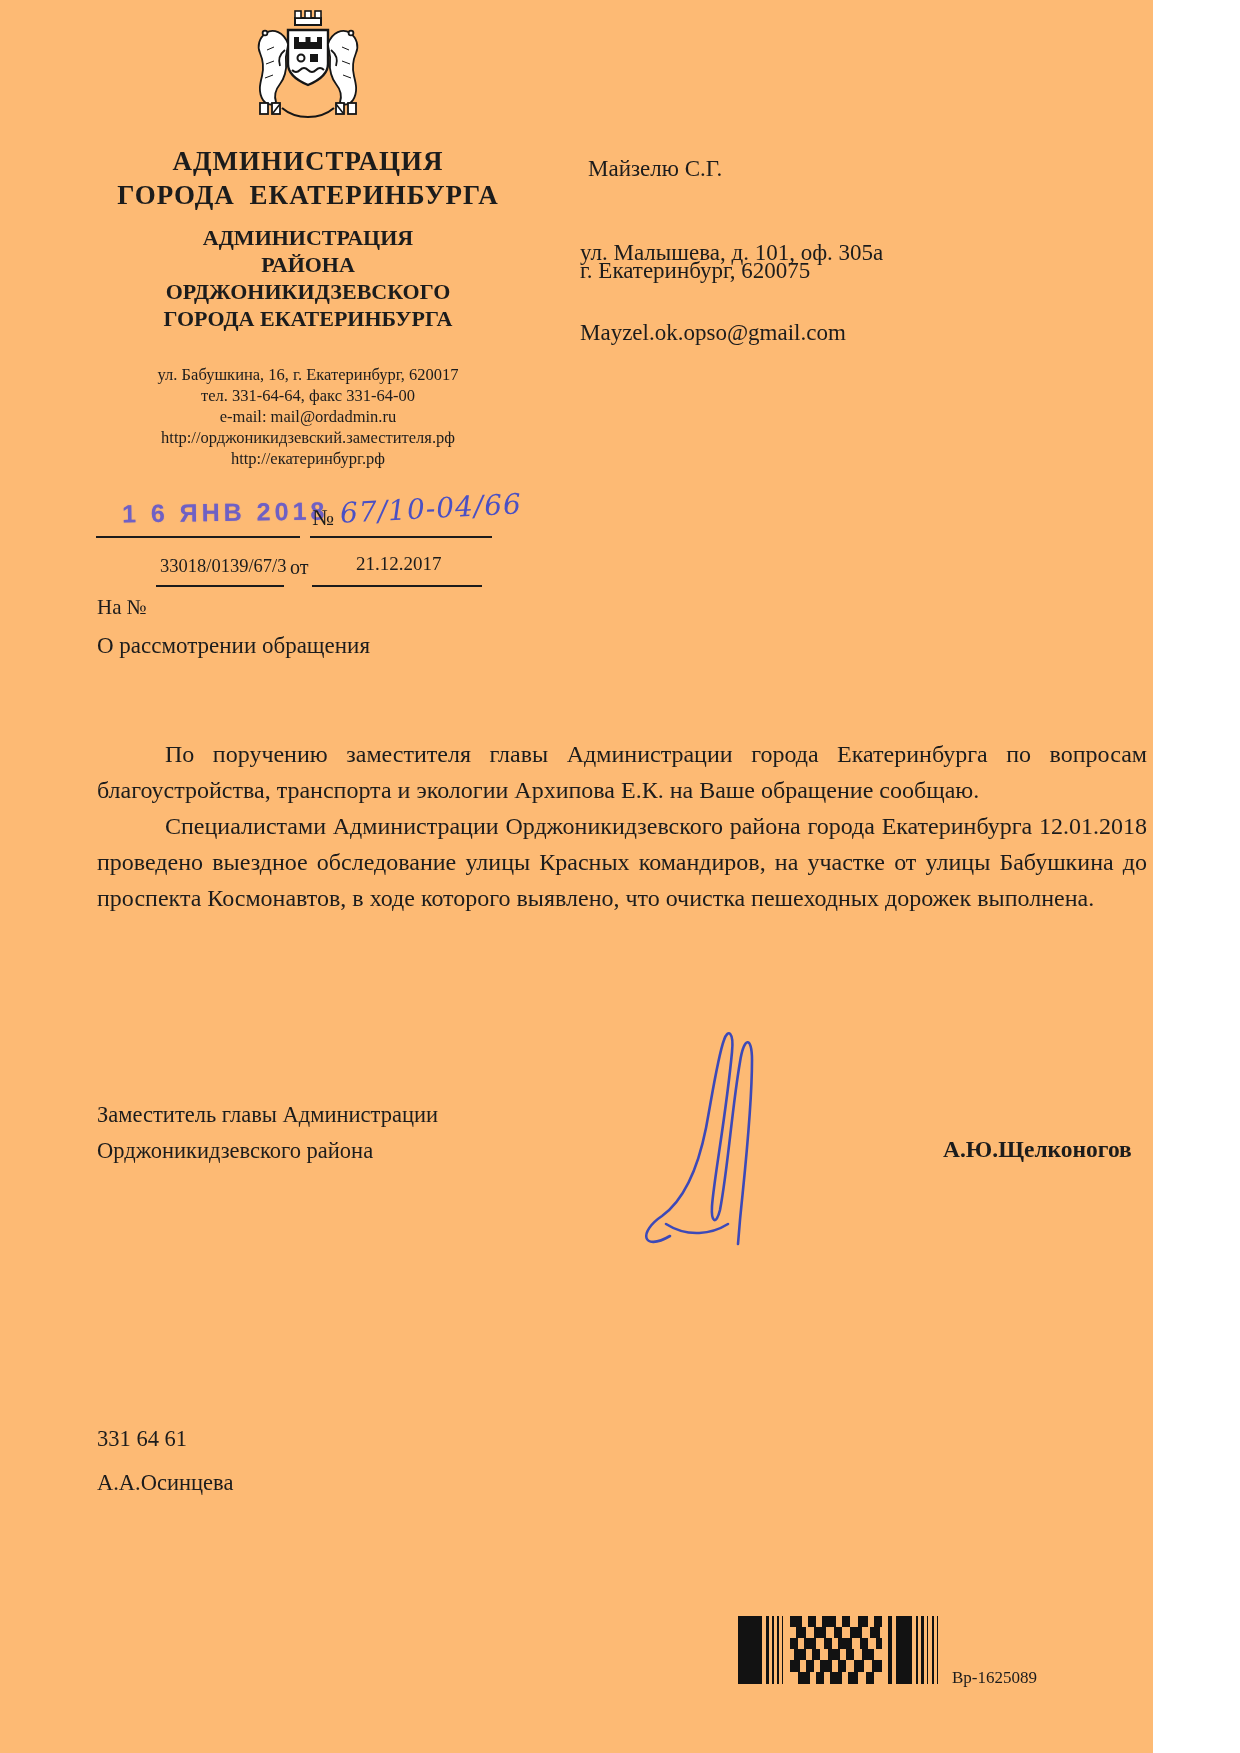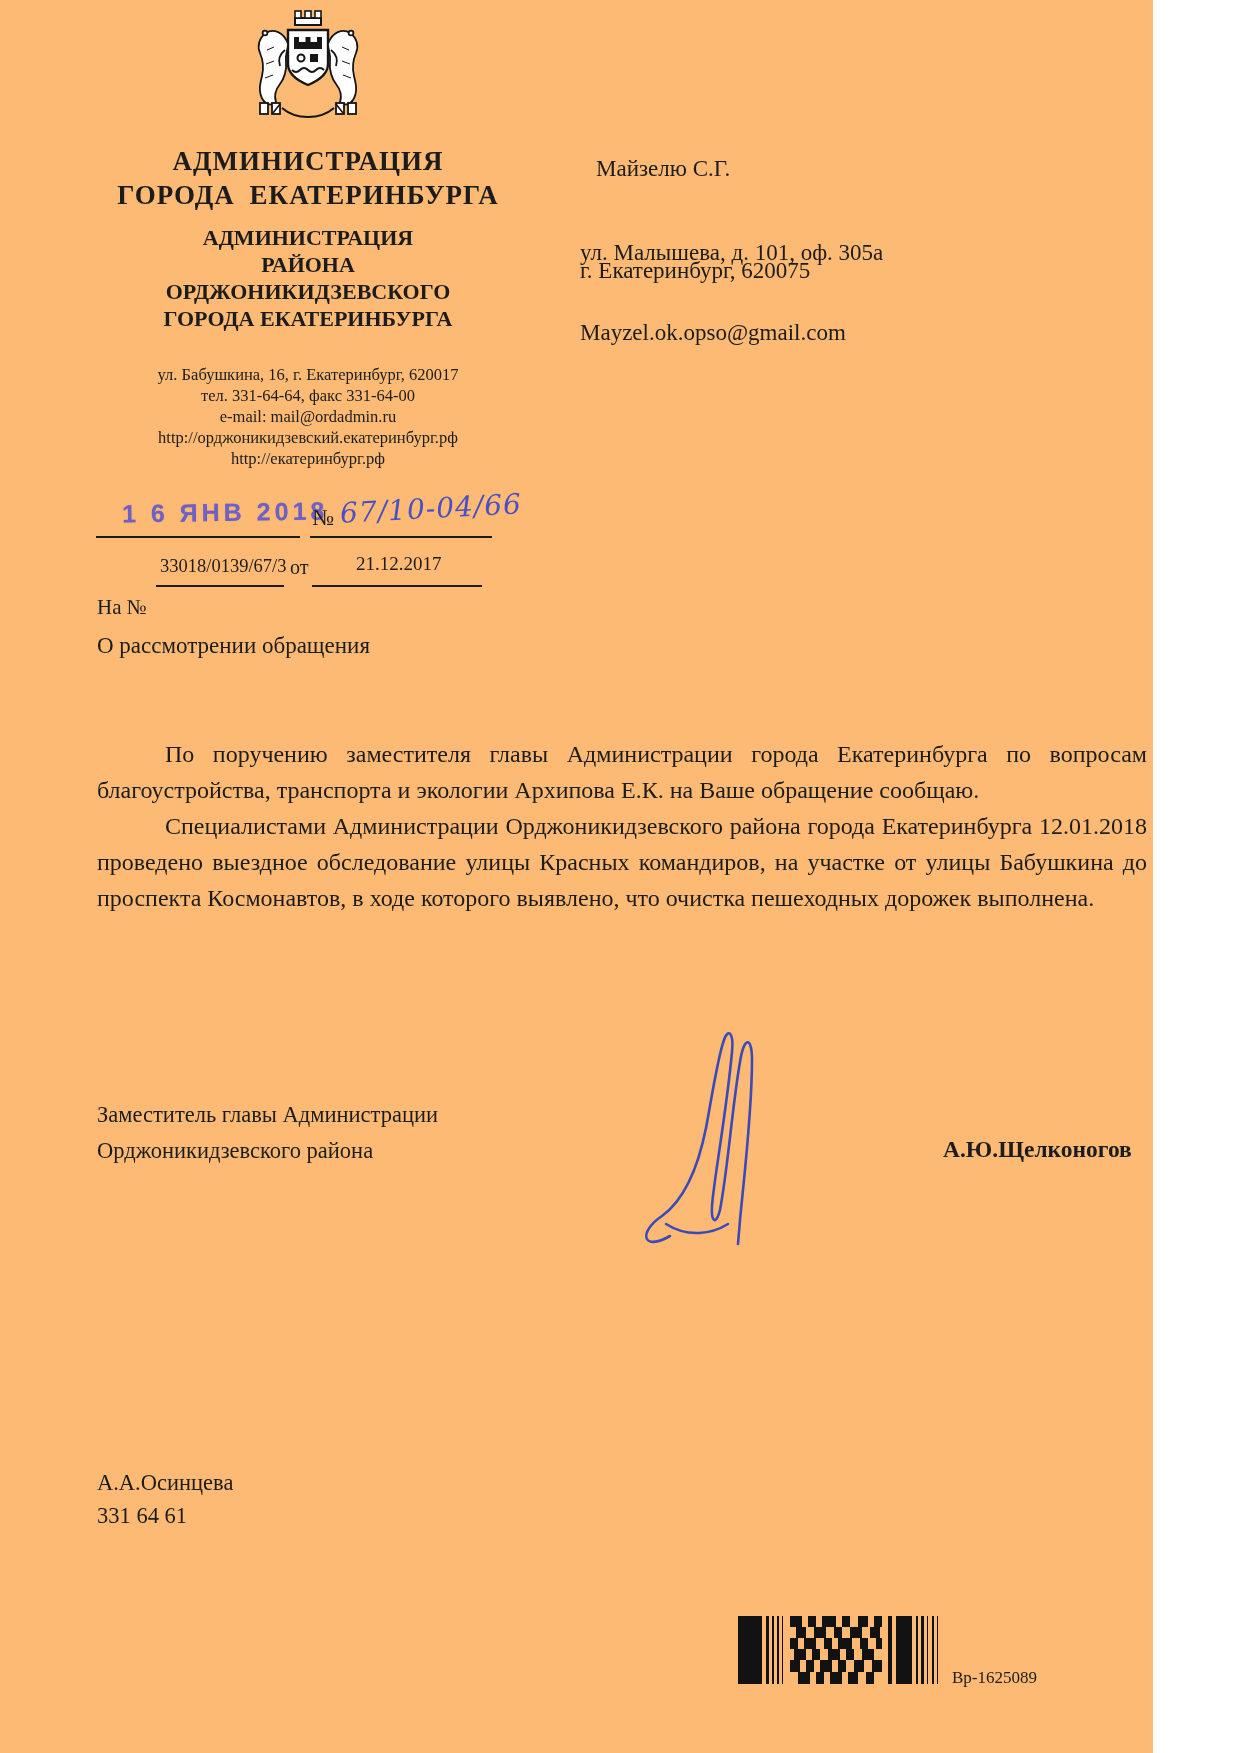--- a/index.html
+++ b/index.html
@@ -56,21 +56,21 @@
   .rule-3 { left: 156px; top: 585px; width: 128px; }
   .rule-4 { left: 312px; top: 585px; width: 170px; }
 
   .na-no-label { position: absolute; left: 97px; top: 553px; font-size: 21px; margin-top: 42px; }
   .incoming-no { position: absolute; left: 160px; top: 556px; font-size: 18.5px; }
   .ot-label { position: absolute; left: 290px; top: 556px; font-size: 20px; }
   .incoming-date { position: absolute; left: 356px; top: 553px; font-size: 19px; }
 
   
   .recipient { position: absolute; left: 580px; top: 0; width: 560px; font-size: 23px; }
-  .rec-name { position: absolute; left: 16px; top: 156px; }
+  .rec-name { position: absolute; left: 8px; top: 156px; }
   .rec-addr1 { position: absolute; left: 0; top: 240px; }
   .rec-addr2 { position: absolute; left: 0; top: 258px; }
   .rec-email { position: absolute; left: 0; top: 320px; }
 
   .subject { position: absolute; left: 97px; top: 633px; font-size: 23px; }
 
   
   .body-text {
     position: absolute; left: 97px; top: 736px;
     width: 1050px;
@@ -82,21 +82,21 @@
 
   
   .sig-position { position: absolute; left: 97px; font-size: 22.5px; }
   .sig-pos-1 { top: 1102px; }
   .sig-pos-2 { top: 1138px; }
   .sig-name { position: absolute; left: 943px; top: 1136px; font-size: 23.5px; font-weight: bold; }
   .signature-svg { position: absolute; left: 640px; top: 1028px; }
 
   
   .executor-name { position: absolute; left: 97px; top: 1470px; font-size: 22.5px; }
-  .executor-phone { position: absolute; left: 97px; top: 1503px; font-size: 22.5px; }
+  .executor-phone { position: absolute; left: 97px; top: 1426px; font-size: 22.5px; }
 
   
   .barcode { position: absolute; left: 738px; top: 1616px; }
   .barcode-label { position: absolute; left: 952px; top: 1668px; font-size: 17px; }
 </style>
 </head>
 <body>
 
 <div class="page">
 
@@ -153,21 +153,21 @@
     </div>
     <div class="org-line1">АДМИНИСТРАЦИЯ</div>
     <div class="org-line2">ГОРОДА ЕКАТЕРИНБУРГА</div>
     <div class="dept dept-first">АДМИНИСТРАЦИЯ</div>
     <div class="dept">РАЙОНА</div>
     <div class="dept">ОРДЖОНИКИДЗЕВСКОГО</div>
     <div class="dept">ГОРОДА ЕКАТЕРИНБУРГА</div>
     <div class="contact contact-first">ул. Бабушкина, 16, г. Екатеринбург, 620017</div>
     <div class="contact">тел. 331-64-64, факс 331-64-00</div>
     <div class="contact">e-mail: mail@ordadmin.ru</div>
-    <div class="contact">http://орджоникидзевский.екатеринбург.рф</div>
+    <div class="contact">http://орджоникидзевский.заместителя.рф</div>
     <div class="contact">http://екатеринбург.рф</div>
   </div>
 
   <div class="stamp-date">1 6 ЯНВ 2018</div>
   <div class="no-sign">№</div>
   <div class="handwritten-no">67/10-04/66</div>
   <div class="rule rule-1"></div>
   <div class="rule rule-2"></div>
 
   <div class="na-no-label">На №</div>

